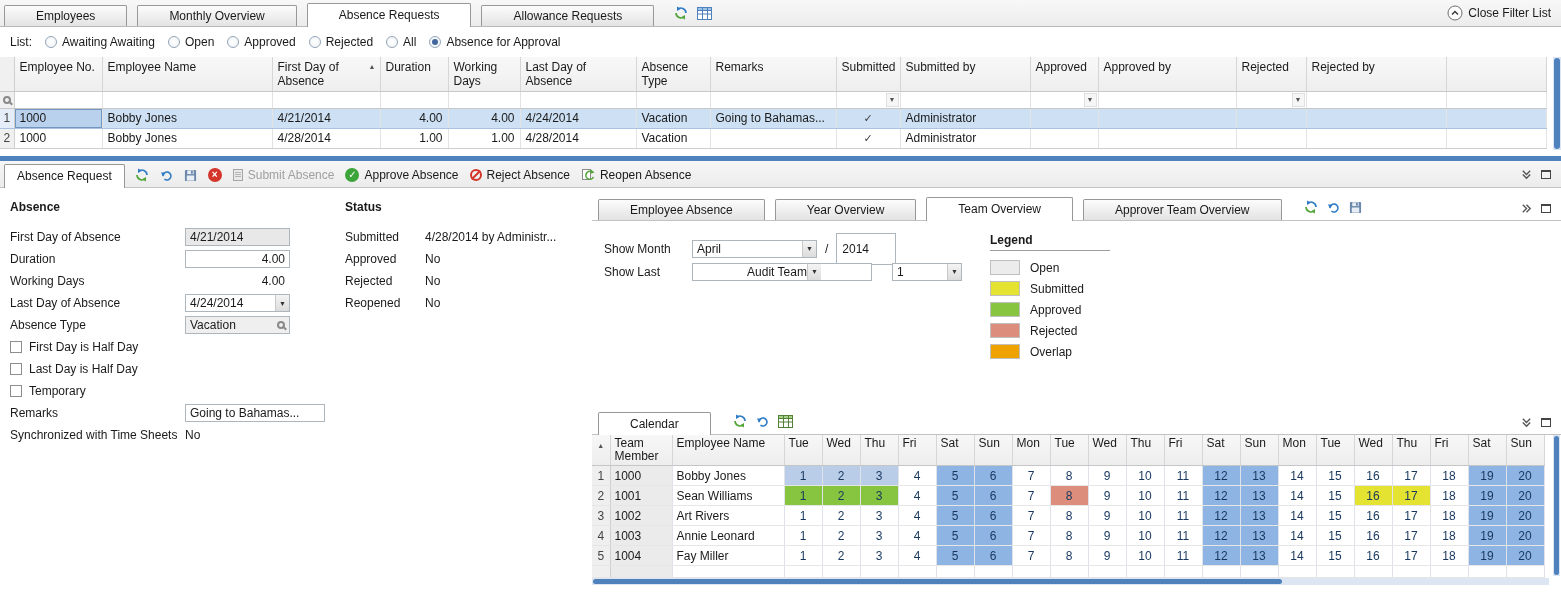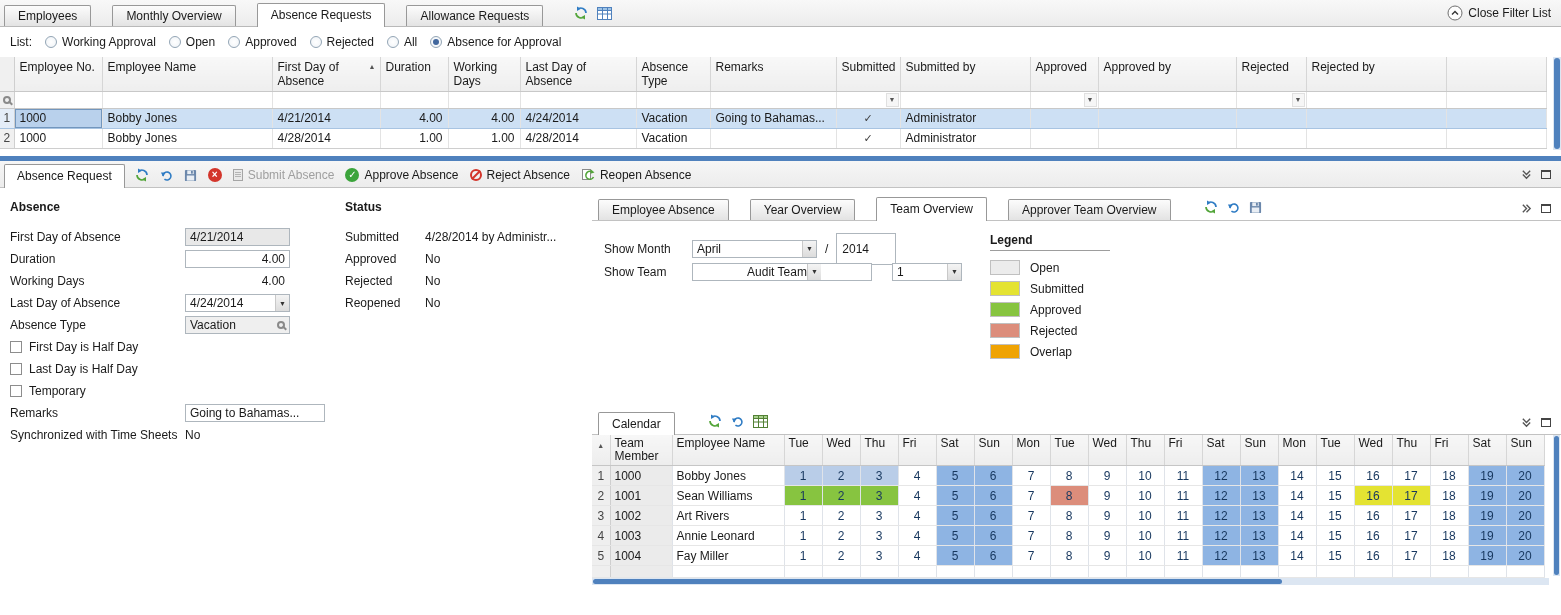--- a/index.html
+++ b/index.html
@@ -10,23 +10,23 @@
   }
   svg { display:block; }
 
   
   .tabstrip {
     height:27px; background:linear-gradient(#f8f8f8,#ececec);
     border-bottom:1px solid #b9b9b9; display:flex; align-items:flex-end; padding:3px 10px 0 4px;
   }
   .tabs-row { display:flex; align-items:flex-end; }
   .tab {
-    height:21px; line-height:20px; padding:0 13px; border:1px solid #989898; border-bottom:none;
+    height:21px; line-height:20px; padding:0 31px; border:1px solid #989898; border-bottom:none;
     border-radius:2px 2px 0 0; background:linear-gradient(#fcfcfc,#e3e3e3);
-    margin-right:21px; white-space:nowrap; cursor:default;
+    margin-right:10px; white-space:nowrap; cursor:default;
   }
   .tab.active { background:#fff; height:24px; line-height:23px; margin-bottom:-1px; position:relative; z-index:2; }
   .strip-icons { display:flex; align-items:center; gap:9px; margin:0 0 6px 10px; }
   .close-filter { margin-left:auto; display:flex; align-items:center; gap:5px; margin-bottom:5px; cursor:default; }
 
   
   .showbar { height:30px; display:flex; align-items:center; gap:13px; padding:0 10px; background:#fff; }
   .radios { display:flex; gap:13px; align-items:center; }
   .radio { display:inline-flex; gap:5px; align-items:center; cursor:default; }
   .dot { width:12px; height:12px; border:1px solid #93a5b5; border-radius:50%; background:radial-gradient(#ffffff,#eef2f6); position:relative; flex:none; }
@@ -184,21 +184,21 @@
       </span>
       <span>Close Filter List</span>
     </div>
   </div>
 
   <div class="showbar">
     <span>List:</span>
     <div class="radios">
         <div class="radio">
           <span class="dot"></span>
-          <span>Working Approval</span>
+          <span>Awaiting Awaiting</span>
         </div>
         <div class="radio">
           <span class="dot"></span>
           <span>Open</span>
         </div>
         <div class="radio">
           <span class="dot"></span>
           <span>Approved</span>
         </div>
         <div class="radio">
@@ -525,21 +525,21 @@
           <div class="combo" style="width:125px;">
             <span>April</span>
             <span class="combo-btn">▼</span>
           </div>
           <span class="slash">/</span>
           <div class="year-input">
             <span>2014</span>
           </div>
         </div>
         <div class="ctl-row">
-          <span class="ctl-label">Show Team</span>
+          <span class="ctl-label">Show Last</span>
           <div class="combo" style="width:180px;justify-content:center;">
             <span>Audit Team</span>
             <span class="combo-btn">▼</span>
           </div>
           <div class="combo" style="width:70px; margin-left:20px;">
             <span>1</span>
             <span class="combo-btn">▼</span>
           </div>
         </div>
 

